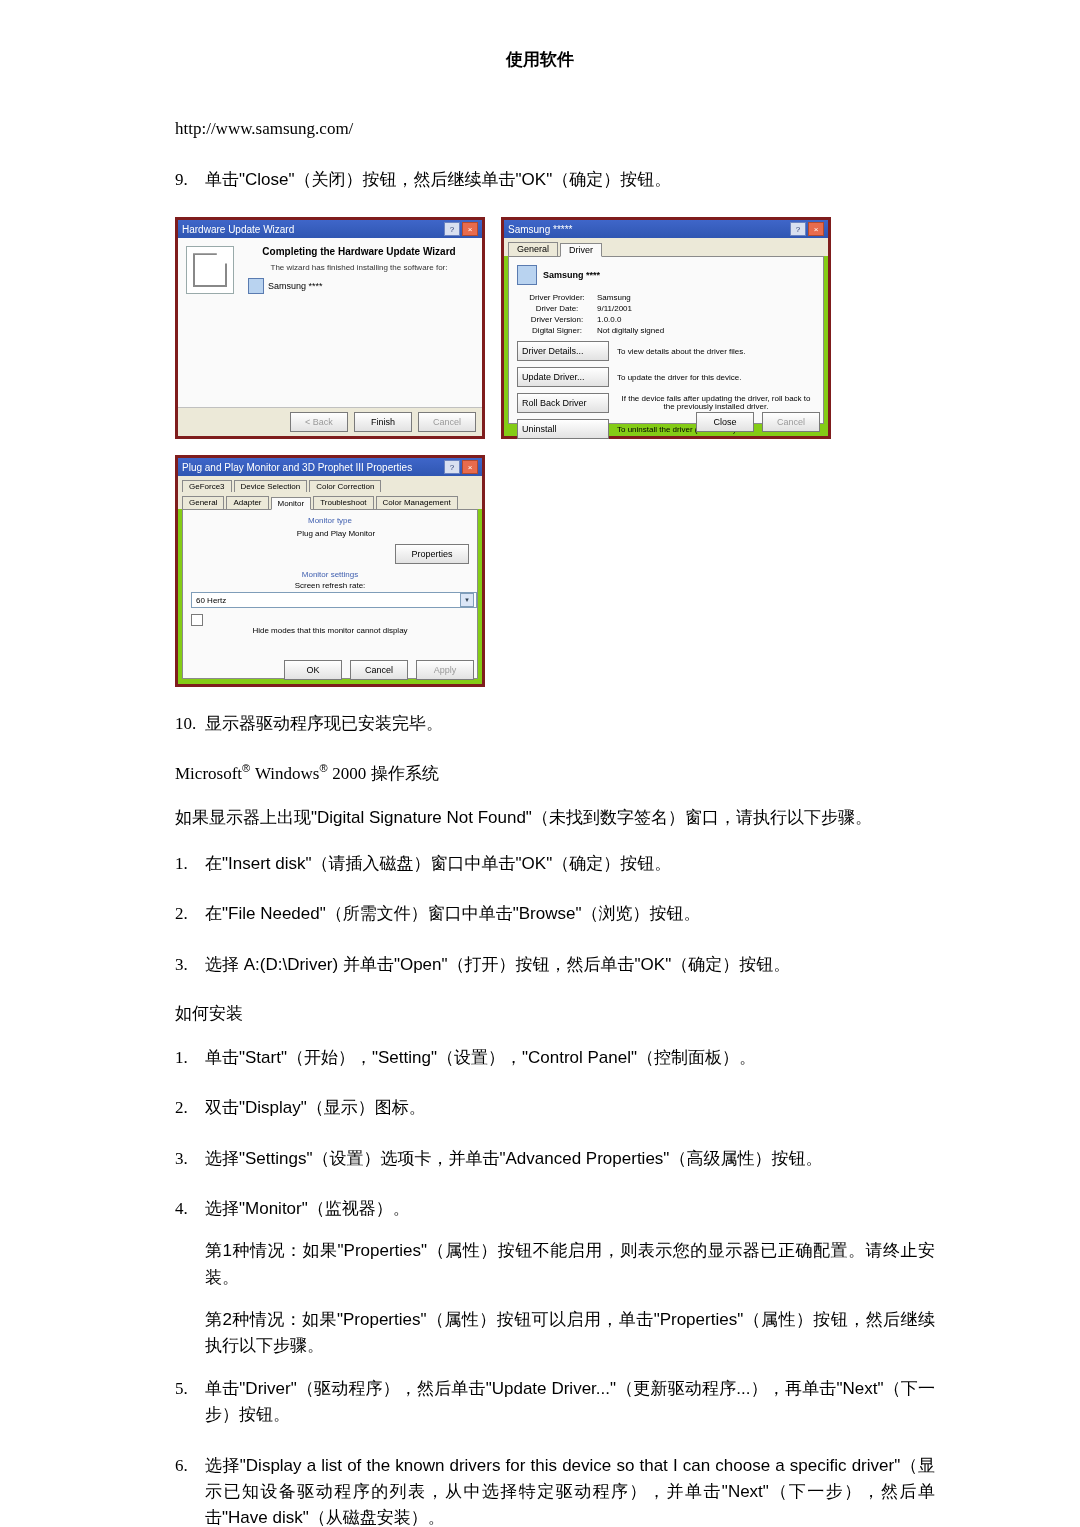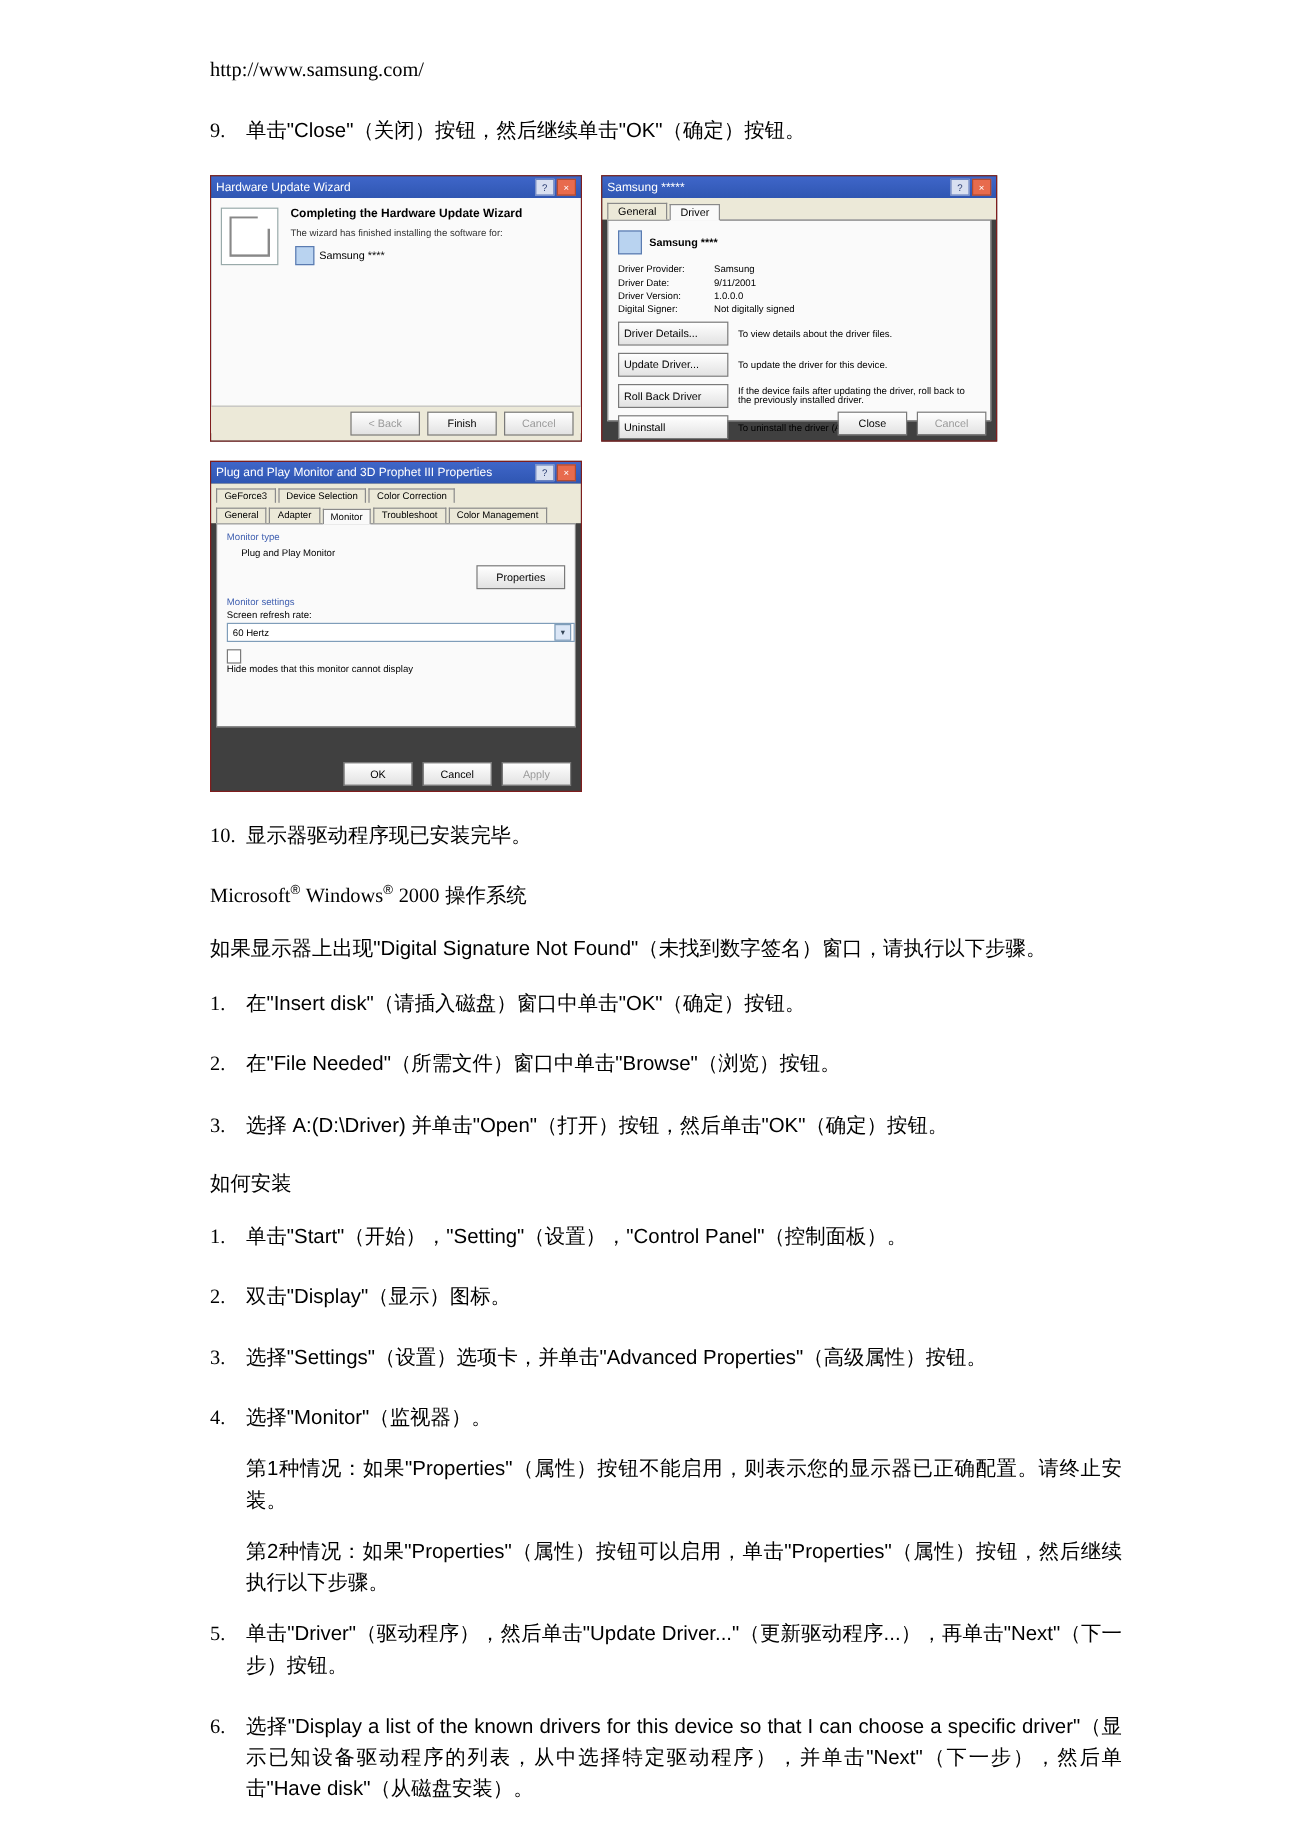--- a/index.html
+++ b/index.html
@@ -49,23 +49,24 @@
   }
   .shot-row {
     display: flex;
     gap: 16px;
     margin-bottom: 16px;
   }
   .win {
     font-family: Tahoma, Arial, sans-serif;
     font-size: 9px;
     color: #000;
-    border: 1px solid #7f1d1d;
-    background: #404040;
+    border: 3px solid #7f1d1d;
+    background: #84cc16;
     box-sizing: border-box;
+    text-align: center;
   }
   .titlebar {
     background: linear-gradient(#3f66c9,#2f56b2);
     color: #fff;
     padding: 2px 4px;
     display: flex;
     align-items: center;
     justify-content: space-between;
     font-size: 10px;
   }
@@ -132,21 +133,21 @@
   .w2 .hdr .monicon { width:18px;height:18px;background:#b9d3f0;border:1px solid #5a7bb0;margin-right:6px;}
   .w2 .hdr b { font-size:9px;}
   .w2 .kv { display:flex; font-size:8px; margin-bottom:2px;}
   .w2 .kv .k { width:80px;}
   .w2 .btnrow { display:flex; align-items:center; margin-top:6px; font-size:8px;}
   .w2 .btnrow .winbtn { min-width:86px; margin-right:8px; justify-content:flex-start; padding-left:4px;}
   .w2 .footer {
     position:absolute; bottom:4px; right:8px; display:flex; gap:8px;
   }
   
-  .w3 { width: 310px; height: 276px; }
+  .w3 { width: 310px; height: 232px; }
   .w3 .tabs2 {
     display:flex; flex-wrap:wrap; padding:4px 4px 0; background:#ece9d8; gap:2px;
   }
   .w3 .tab2 {
     border:1px solid #8a8a8a; border-bottom:none; padding:1px 6px;
     font-size:8px; background:#ece9d8;
   }
   .w3 .tab2.active { background:#fafafa; border-bottom:1px solid #fafafa; position:relative; top:1px;}
   .w3 .panel3 { border:1px solid #8a8a8a; margin:0 4px; padding:6px 8px; background:#fafafa; height:156px;}
   .w3 .group-label { color:#4060b0; font-size:8px; margin-bottom:2px;}
@@ -170,20 +171,21 @@
   .section-heading .en { font-family:"Times New Roman",serif; }
   sup { font-size:11px; }
   .howto-title {
     font-size:17px; margin:12px 0 20px;
   }
 </style>
 </head>
 <body>
 
 <div class="page">
+  <div class="header-title">使用软件</div>
 
   <div class="body-col">
     <div class="plain-url">http://www.samsung.com/</div>
 
     <div class="step-row">
       <div class="step-num">9.</div>
       <div class="step-text">单击"Close"（关闭）按钮，然后继续单击"OK"（确定）按钮。</div>
     </div>
 
     <div class="shots-wrap">

